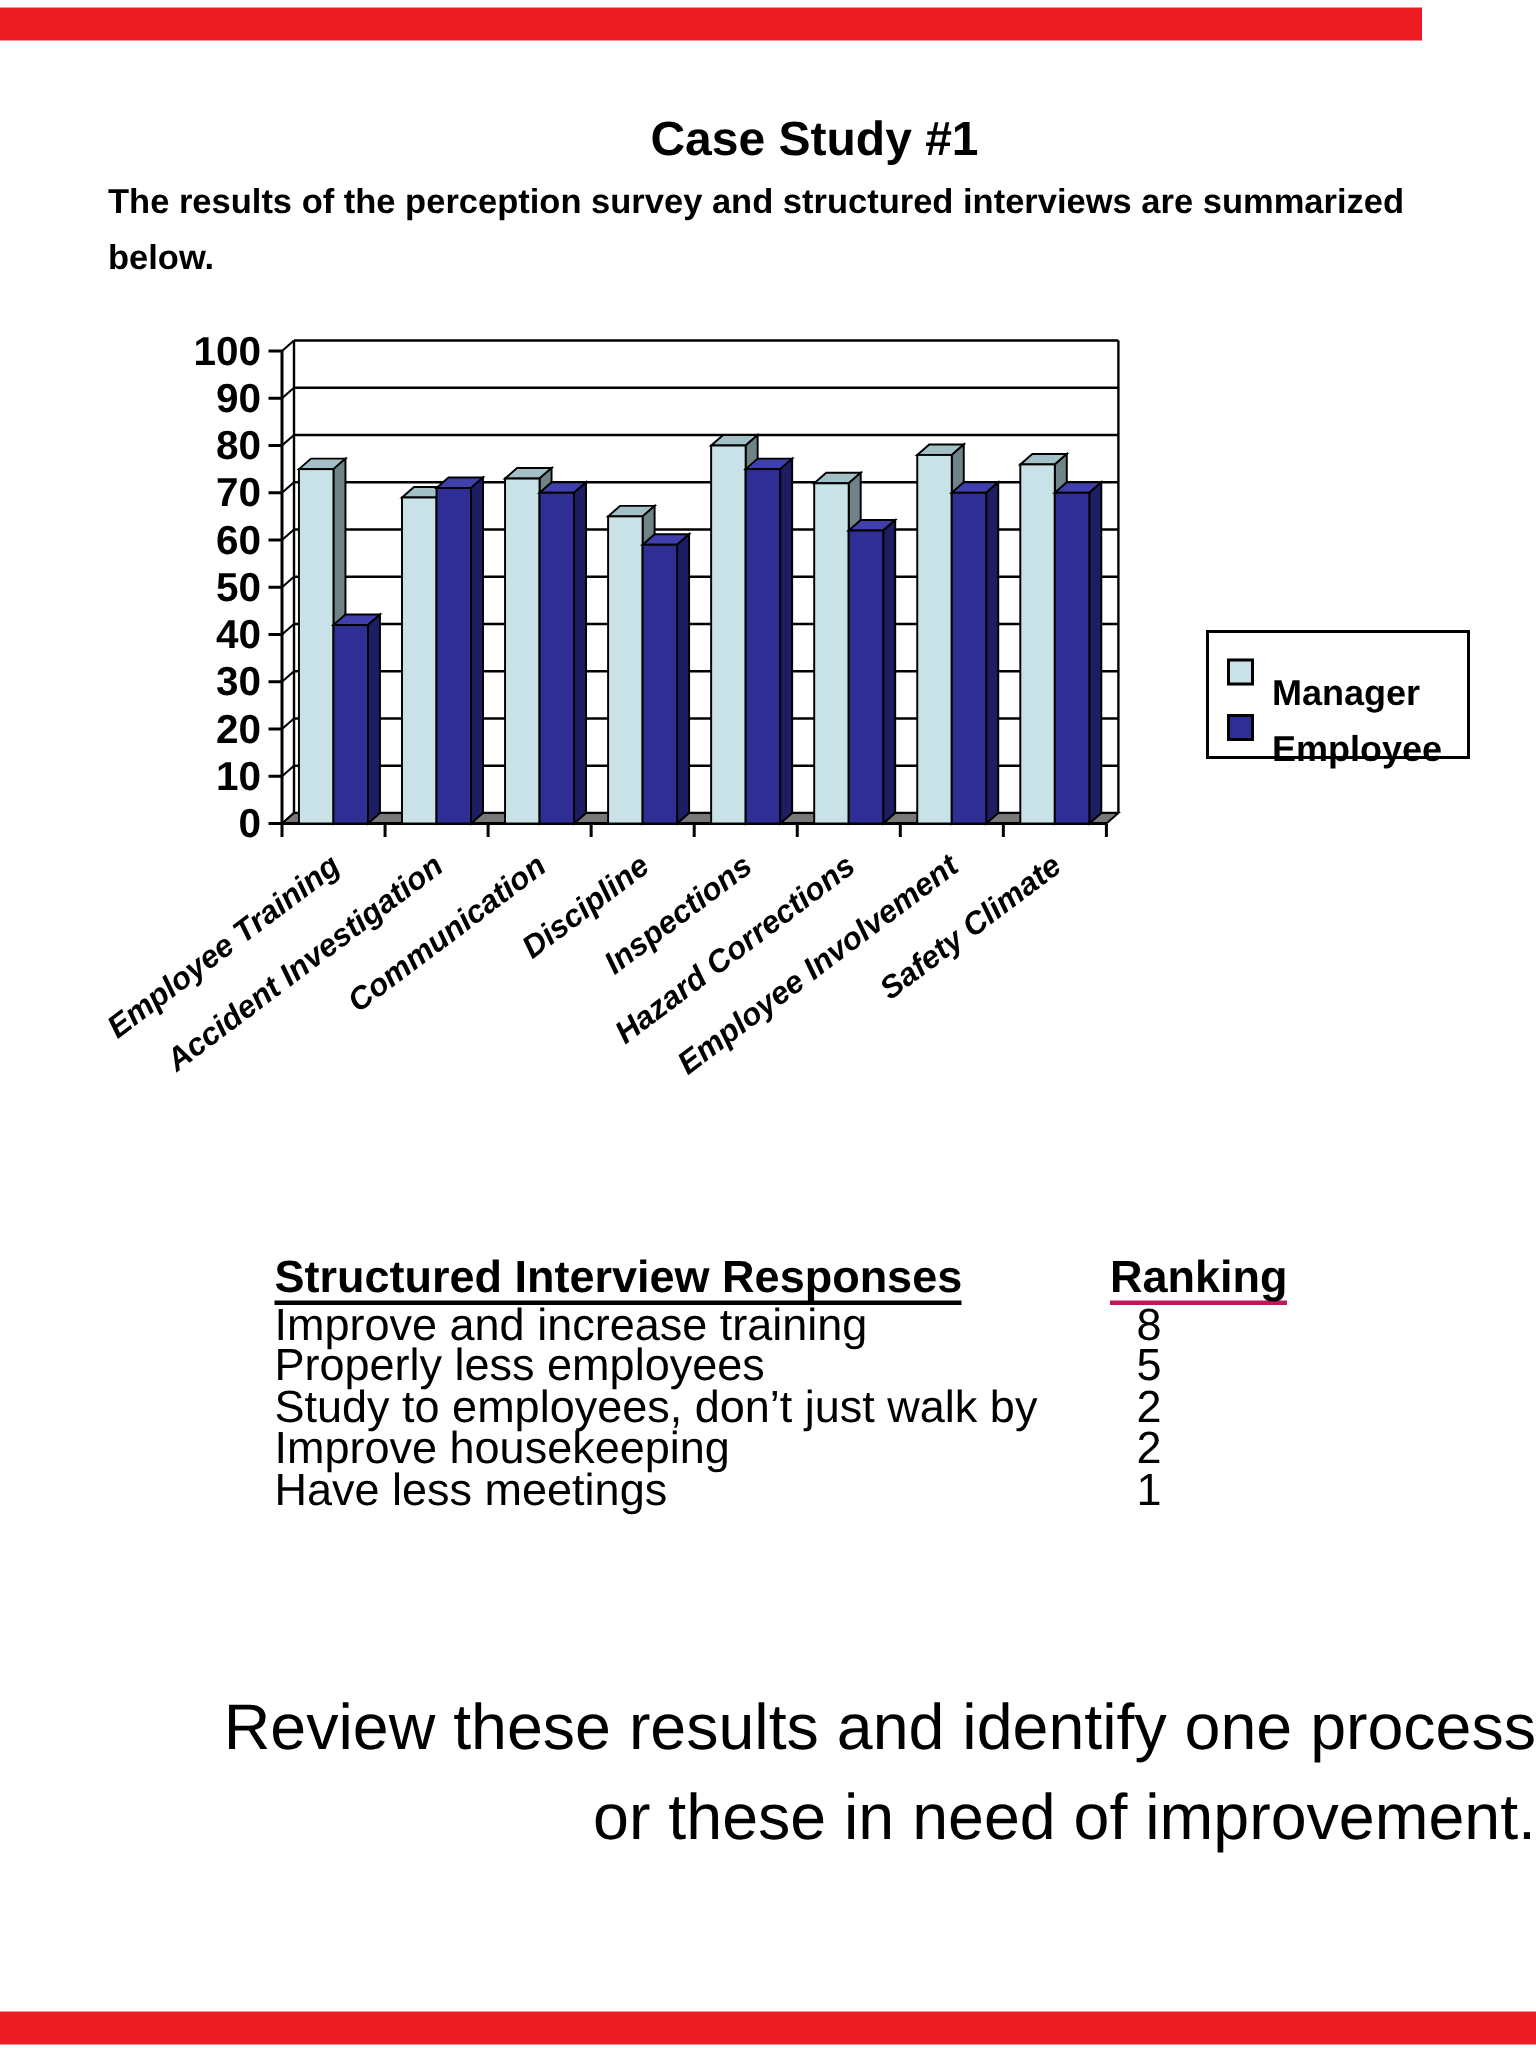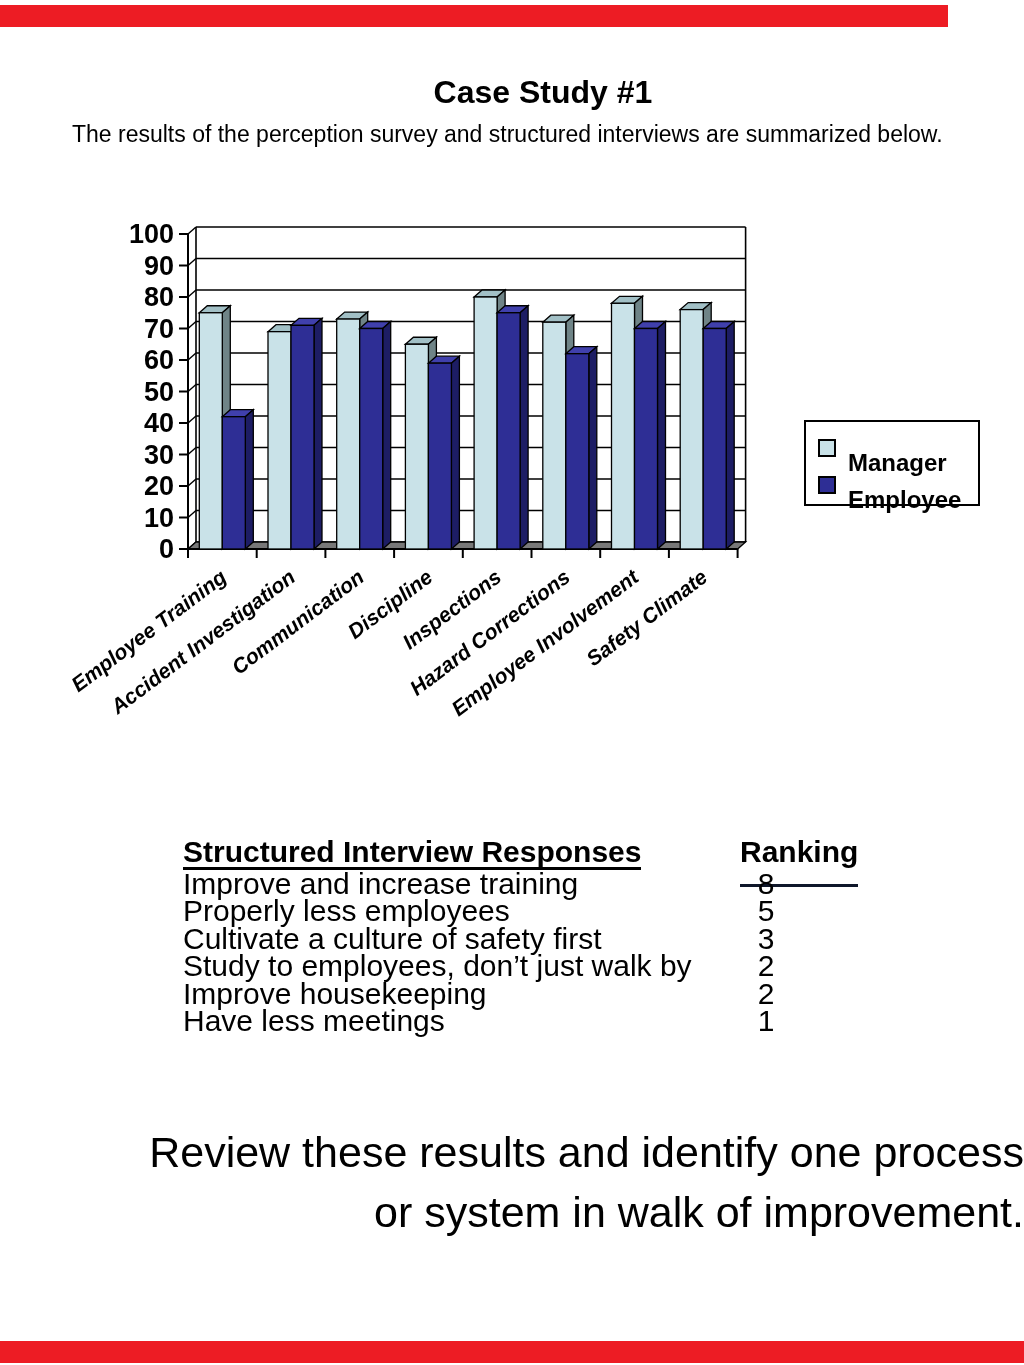--- a/index.html
+++ b/index.html
@@ -6,34 +6,34 @@
   body{
     width:1024px;height:1365px;position:relative;background:#ffffff;overflow:hidden;
     font-family:"Liberation Sans","DejaVu Sans",sans-serif;color:#000;
   }
   .abs{position:absolute;}
   
   #top-bar{left:0;top:5px;width:948px;height:22px;}
   #bottom-bar{left:0;top:1341px;width:1024px;height:22px;}
   
   #title{left:62px;top:74px;width:962px;text-align:center;font-size:32px;font-weight:bold;}
-  #intro{left:72px;top:116px;width:912px;font-size:23px;line-height:37px;}
+  #intro{left:72px;top:116px;width:912px;font-size:23px;line-height:37px;font-weight:bold;}
   
   #chart-wrap{left:0;top:215px;width:1024px;height:560px;}
   
   #legend{left:804px;top:420px;width:176px;height:86px;background:#fff;border:2px solid #000;
           box-sizing:border-box;padding:7px 0 0 12px;}
   .legend-row{display:flex;align-items:center;height:37px;}
   .legend-swatch{width:18px;height:18px;border:2px solid #000;box-sizing:border-box;flex:0 0 auto;}
   .legend-label{margin-left:12px;font-size:24px;font-weight:bold;white-space:nowrap;margin-top:30px;}
   
   #table{left:183px;top:838px;width:680px;font-size:30px;line-height:27.5px;}
   .t-header{position:relative;white-space:nowrap;font-weight:bold;}
   .t-header .resp-h{display:inline-block;min-width:362px;border-bottom:3px solid #000;padding-bottom:1px;}
-  .t-header .rank-h{position:absolute;left:557px;top:0;border-bottom:3px solid #0f172a;padding-bottom:18px;}
+  .t-header .rank-h{position:absolute;left:557px;top:0;border-bottom:3px solid #be185d;padding-bottom:1px;}
   .t-row{position:relative;white-space:nowrap;}
   .t-row .rank-c{position:absolute;left:563px;top:0;width:40px;text-align:center;}
   
   #footer{left:0;top:1122px;width:1024px;text-align:right;font-size:43px;line-height:60px;}
 </style>
 </head>
 <body>
 
 <div class="abs" id="top-bar" style="background: rgb(237, 28, 36);"></div>
 <div class="abs" id="bottom-bar" style="background: rgb(237, 28, 36);"></div>
@@ -172,23 +172,22 @@
   </div>
 
 <div class="abs" id="table">
   <div class="t-header">
     <span class="resp-h">Structured Interview Responses</span>
     <span class="rank-h">Ranking</span>
   </div>
   <div id="table-rows">
       <div class="t-row"><span>Improve and increase training</span><span class="rank-c">8</span></div>
       <div class="t-row"><span>Properly less employees</span><span class="rank-c">5</span></div>
-      <div class="t-row"><span>Cultivate a culture of safety first</span><span class="rank-c">3</span></div>
       <div class="t-row"><span>Study to employees, don’t just walk by</span><span class="rank-c">2</span></div>
       <div class="t-row"><span>Improve housekeeping</span><span class="rank-c">2</span></div>
       <div class="t-row"><span>Have less meetings</span><span class="rank-c">1</span></div>
     </div>
 </div>
 
 <div class="abs" id="footer">
   <div>Review these results and identify one process</div>
-  <div>or system in walk of improvement.</div>
+  <div>or these in need of improvement.</div>
 </div>
 
 </body></html>

